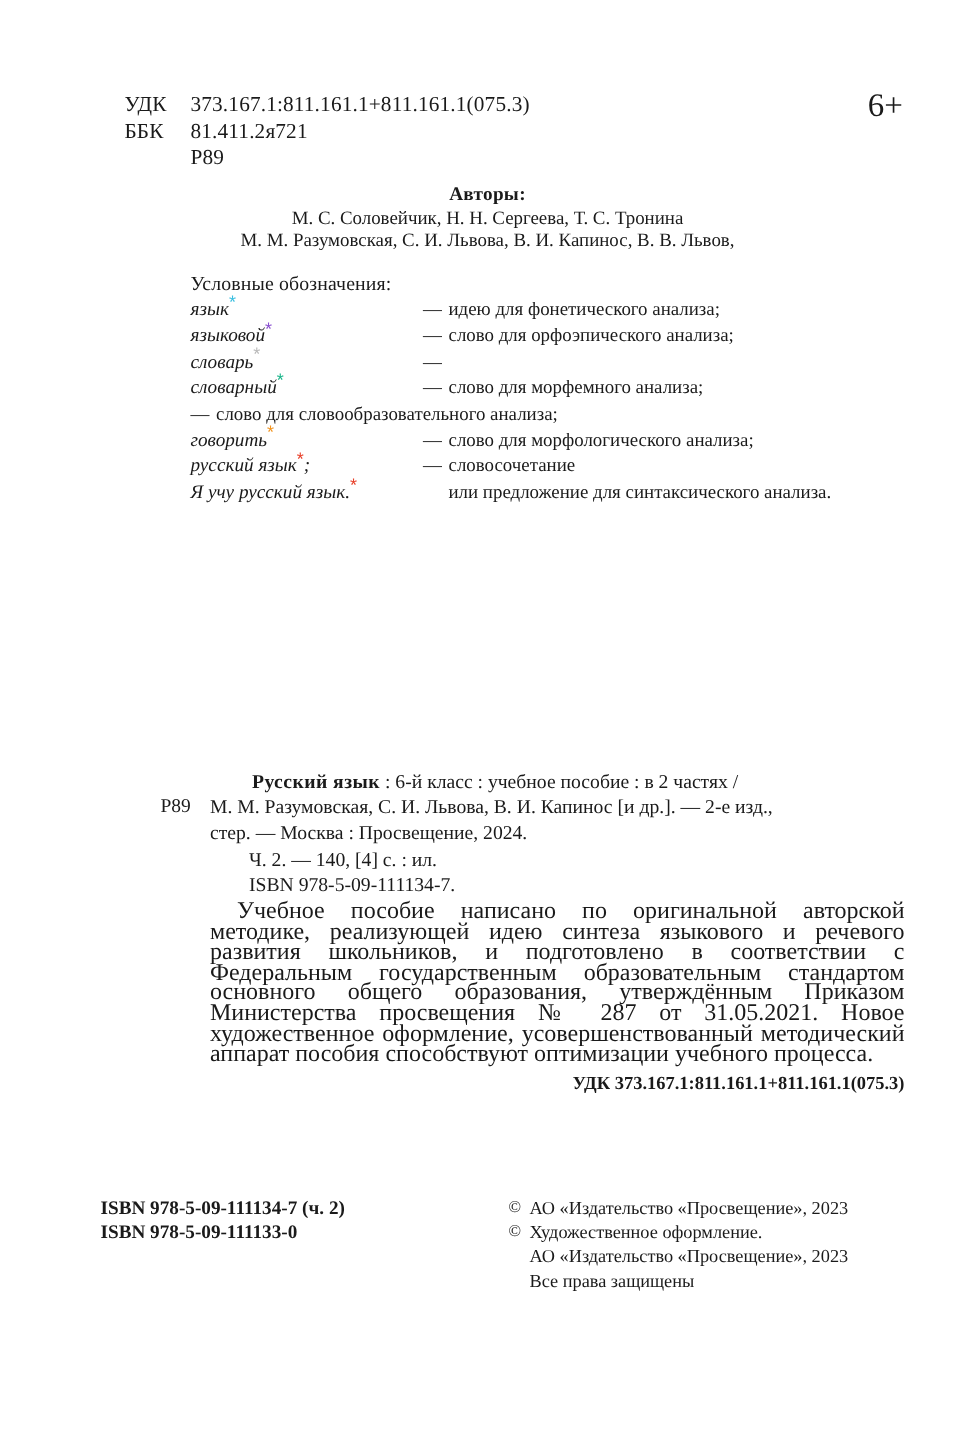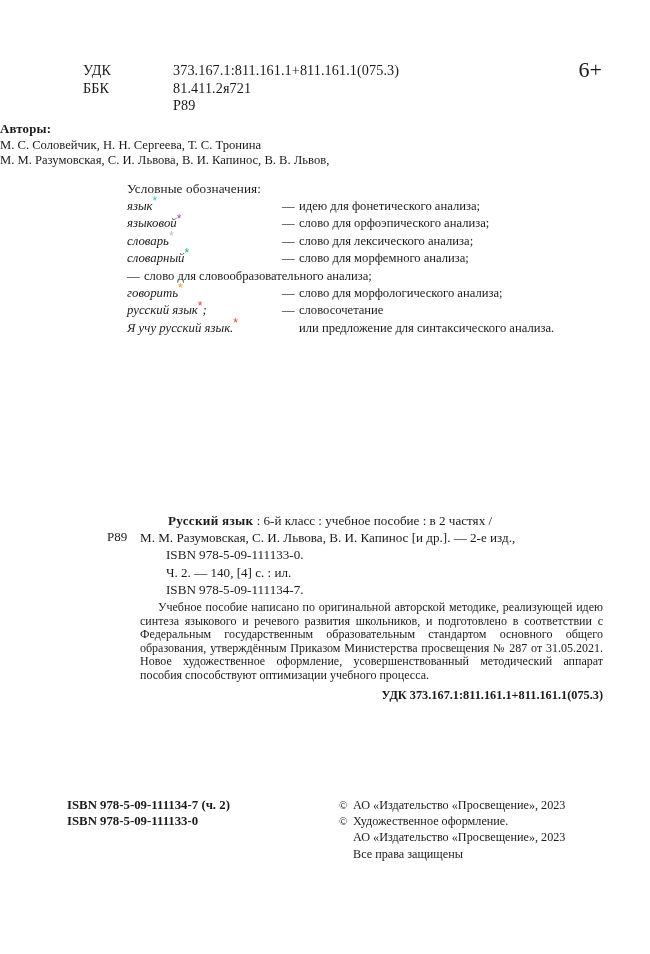--- a/index.html
+++ b/index.html
@@ -30,21 +30,20 @@
     position: absolute;
     left: 83px;
     top: 62px;
     font-size: 14.2px;
     line-height: 17.5px;
     letter-spacing: 0.1px;
   }
   .class-row {
     display: flex;
     white-space: nowrap;
-    gap: 46px;
   }
   .class-label {
     width: 44px;
     flex: 0 0 44px;
   }
   .class-value { white-space: nowrap; }
   .class-row.indented .class-label { visibility: hidden; }
 
   .age-mark {
     position: absolute;
@@ -55,21 +54,21 @@
     font-family: "Liberation Serif", "DejaVu Serif", serif;
     color: #1a1a1a;
   }
 
   
   .authors {
     position: absolute;
     left: 0;
     right: 0;
     top: 122px;
-    text-align: left;
+    text-align: center;
     font-size: 12.6px;
     line-height: 15.6px;
   }
   .authors-title {
     font-weight: bold;
     font-size: 12.8px;
     letter-spacing: 0.2px;
   }
   .authors-line { white-space: nowrap; }
 
@@ -138,21 +137,21 @@
     font-size: 13.1px;
     line-height: 17.2px;
   }
   .bib-line { white-space: nowrap; }
   .bib-line.first { text-indent: 28px; }
   .bib-title-strong { font-weight: bold; letter-spacing: 0.3px; }
   .bib-sub { margin-left: 26px; white-space: nowrap; }
 
   .annot {
     margin-top: 3px;
-    font-size: 12px;
+    font-size: 16px;
     line-height: 13.6px;
     text-align: justify;
     width: 463px;
   }
   .annot p { margin: 0; text-indent: 18px; }
 
   .bib-codes {
     margin-top: 5px;
     text-align: right;
     width: 463px;
@@ -234,21 +233,20 @@
 
     <div class="legend-row">
       <span class="legend-term"><span>языковой</span><span class="ast" style="color: rgb(138, 79, 208);">*</span></span>
       <span class="legend-dash">—</span>
       <span class="legend-desc">слово для орфоэпического анализа;</span>
     </div>
 
     <div class="legend-row">
       <span class="legend-term"><span>словарь</span><span class="ast" style="color: rgb(185, 185, 185);">*</span></span>
       <span class="legend-dash">—</span>
-      <span class="legend-desc">слово для лексического анализа;</span>
     </div>
 
     <div class="legend-row">
       <span class="legend-term"><span>словарный</span><span class="ast" style="color: rgb(25, 181, 138);">*</span></span>
       <span class="legend-dash">—</span>
       <span class="legend-desc">слово для морфемного анализа;</span>
     </div>
 
     <div class="legend-row">
       <span class="legend-dash">—</span>
@@ -272,21 +270,21 @@
       <span class="legend-dash"></span>
       <span class="legend-desc">или предложение для синтаксического анализа.</span>
     </div>
   </div>
 
   <div class="bib">
     <div class="bib-index">Р89</div>
     <div class="bib-body">
       <div class="bib-line first"><span class="bib-title-strong">Русский язык</span><span> : 6-й класс : учебное пособие : в 2 частях /</span></div>
       <div class="bib-line">М. М. Разумовская, С. И. Львова, В. И. Капинос [и др.]. — 2-е изд.,</div>
-      <div class="bib-sub">ISBN 978-5-09-111133-0.</div>
+      <div class="bib-line">стер. — Москва : Просвещение, 2024.</div>
       <div class="bib-sub">Ч. 2. — 140, [4] с. : ил.</div>
       <div class="bib-sub">ISBN 978-5-09-111134-7.</div>
 
       <div class="annot">
         <p>Учебное пособие написано по оригинальной авторской методике, реализующей идею синтеза языкового и речевого развития школьников, и подготовлено в соответствии с Федеральным государственным образовательным стандартом основного общего образования, утверждённым Приказом Министерства просвещения № 287 от 31.05.2021. Новое художественное оформление, усовершенствованный методический аппарат пособия способствуют оптимизации учебного процесса.</p>
       </div>
 
       <div class="bib-codes">
         <div>УДК 373.167.1:811.161.1+811.161.1(075.3)</div>
       </div>

